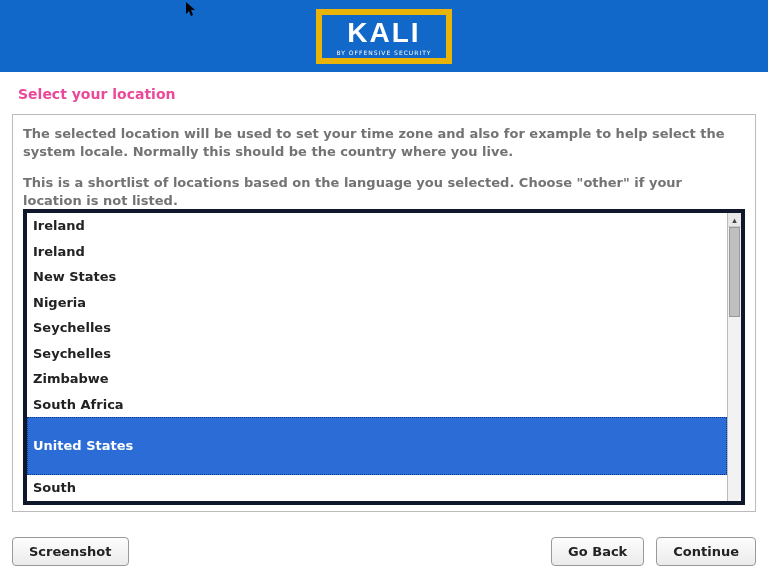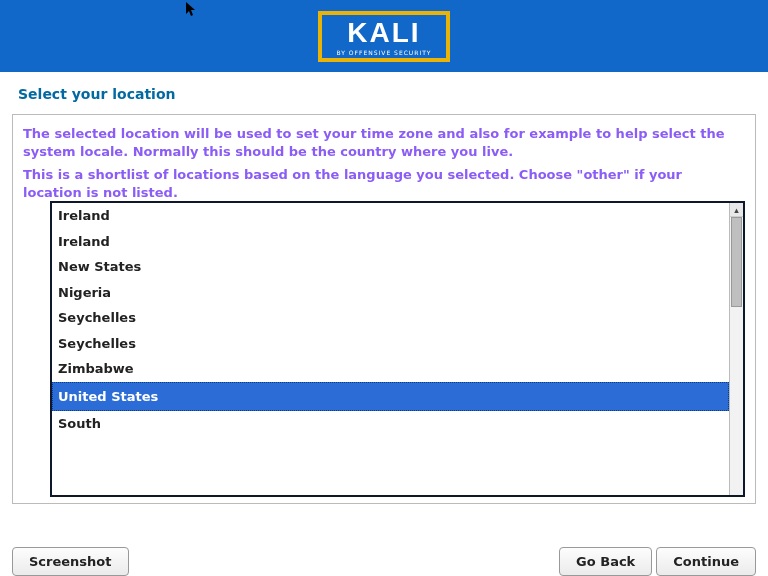--- a/index.html
+++ b/index.html
@@ -15,21 +15,21 @@
     .header {
       width: 100%;
       height: 72px;
       background: #1168c9;
       display: flex;
       align-items: center;
       justify-content: center;
       position: relative;
     }
     .logo-box {
-      border: 4px solid #eab308;
+      border: 6px solid #eab308;
       padding: 4px 14px 2px 14px;
       display: flex;
       flex-direction: column;
       align-items: center;
     }
     .logo-text {
       color: #fff;
       font-family: Arial, sans-serif;
       font-size: 28px;
       font-weight: 600;
@@ -47,63 +47,62 @@
       top: 2px;
       left: 186px;
       width: 12px;
       height: 16px;
       pointer-events: none;
     }
     .page-title {
       padding: 14px 18px 8px 18px;
       font-weight: bold;
       font-size: 14px;
-      color: #0369a1;
+      color: #ec4899;
     }
     .content-frame {
       margin: 4px 12px 0 12px;
       border: 1px solid #bbb;
       padding: 10px 10px 6px 10px;
     }
     .desc {
       font-weight: bold;
       font-size: 13px;
       line-height: 1.35;
-      color: #8b5cf6;
+      color: #737373;
     }
-    .desc + .desc { margin-top: 6px; }
+    .desc + .desc { margin-top: 14px; }
     .list-label {
       font-style: italic;
       font-size: 13px;
       color: #444;
       margin: 6px 0 2px 2px;
     }
     .list-area {
       display: flex;
-      border: 2px solid #0f172a;
+      border: 4px solid #0f172a;
       height: 296px;
-      margin-left: 27px;
     }
     .list-scroll {
       flex: 1;
       overflow: hidden;
     }
     .list-item {
       padding: 3px 6px;
       font-size: 13px;
       font-weight: bold;
       color: #222;
       cursor: pointer;
       line-height: 1.5;
     }
     .list-item.selected {
       background: #2b6cd6;
       color: #fff;
       border: 1px dotted #0a3a8a;
-      padding: 4px 5px;
+      padding: 18px 5px;
     }
     .scrollbar {
       width: 14px;
       border-left: 1px solid #bbb;
       background: #f2f2f2;
       position: relative;
     }
     .scroll-btn {
       width: 100%;
       height: 14px;
@@ -121,27 +120,27 @@
       left: 1px;
       width: 11px;
       height: 90px;
       background: #bfbfbf;
       border: 1px solid #999;
     }
     .button-bar {
       position: absolute;
       left: 0;
       right: 0;
-      bottom: 0;
+      bottom: 10px;
       padding: 0 12px;
       display: flex;
       justify-content: space-between;
       align-items: center;
     }
-    .right-buttons { display: flex; gap: 4px; border-radius: 9px; }
+    .right-buttons { display: flex; gap: 12px; border-radius: 9px; }
     .btn {
       background: linear-gradient(#fdfdfd, #ebebeb);
       border: 1px solid #999;
       border-radius: 4px;
       padding: 6px 16px;
       font-size: 13px;
       font-weight: bold;
       font-family: inherit;
       color: #222;
       cursor: pointer;
@@ -167,20 +166,21 @@
   <div class="desc">This is a shortlist of locations based on the language you selected. Choose "other" if your location is not listed.</div>
   <div class="list-area">
     <div class="list-scroll" id="loc-list">
         <div class="list-item">Ireland</div>
         <div class="list-item">Ireland</div>
         <div class="list-item">New States</div>
         <div class="list-item">Nigeria</div>
         <div class="list-item">Seychelles</div>
         <div class="list-item">Seychelles</div>
         <div class="list-item">Zimbabwe</div>
+        <div class="list-item">South Africa</div>
         <div class="list-item selected">United States</div>
         <div class="list-item">South</div>
       </div>
     <div class="scrollbar">
       <div class="scroll-btn">▴</div>
       <div class="scroll-thumb"></div>
     </div>
   </div>
 </div>
 

